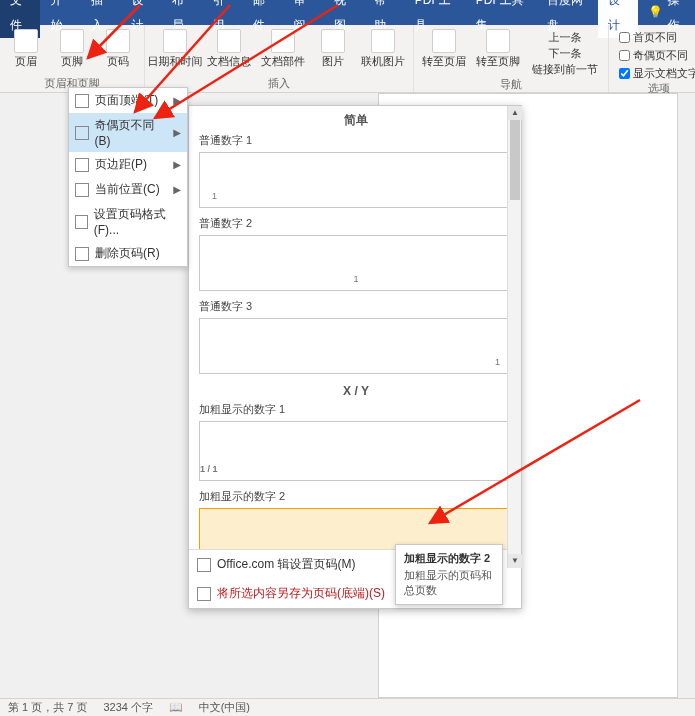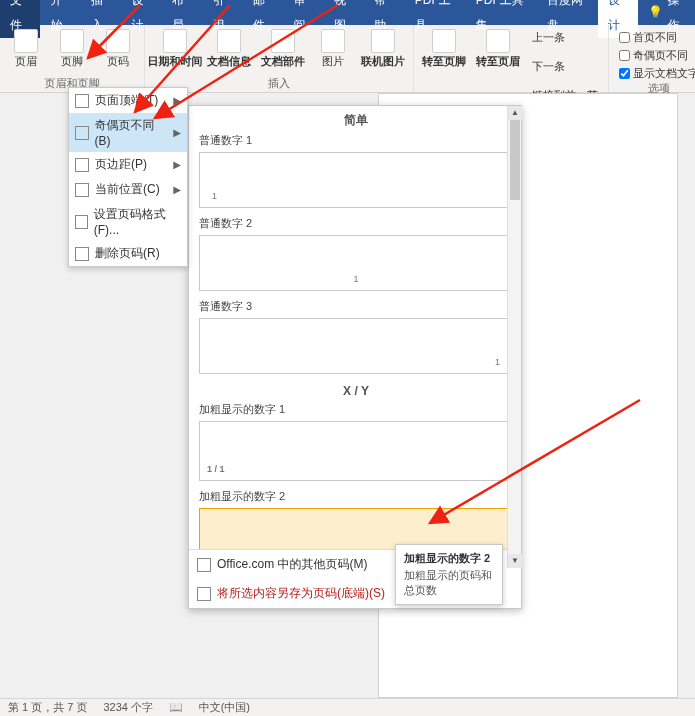--- a/index.html
+++ b/index.html
@@ -11,22 +11,22 @@
   .tab.active { background: #fff; color: #2b579a; }
   .tab.tell { margin-left: auto; display: flex; align-items: center; gap: 4px; }
 
   .ribbon { height: 68px; background: #f3f2f1; border-bottom: 1px solid #d4d4d4; display: flex; align-items: stretch; }
   .group { display: flex; flex-direction: column; align-items: center; padding: 2px 4px 0; border-right: 1px solid #e1e1e1; }
   .group-row { display: flex; gap: 2px; flex: 1; }
   .group-label { font-size: 11px; color: #666; padding-bottom: 2px; line-height: 14px; }
   .rbtn { display: flex; flex-direction: column; align-items: center; justify-content: flex-start; width: 44px; padding-top: 2px; cursor: pointer; }
   .rbtn .ic { width: 24px; height: 24px; border: 1px solid #cfcfcf; border-radius: 2px; background: #fff; }
   .rbtn .lbl { font-size: 11px; color: #333; margin-top: 2px; line-height: 12px; text-align: center; white-space: nowrap; }
-  .rbtn.small { width: 52px; font-weight: bold; }
-  .linklist { display: flex; flex-direction: column; gap: 13px; padding: 2px 6px 0; font-size: 11px; color: #333; }
+  .rbtn.small { width: 52px; }
+  .linklist { display: flex; flex-direction: column; gap: 0; padding: 2px 6px 0; font-size: 11px; color: #333; align-items: center; }
   .linklist span { white-space: nowrap; line-height: 16px; cursor: pointer; }
   .chklist { display: flex; flex-direction: column; gap: 2px; padding: 2px 6px 0; font-size: 11px; color: #333; }
   .chklist label { display: flex; align-items: center; gap: 3px; white-space: nowrap; line-height: 16px; cursor: pointer; }
   .chklist input { width: 11px; height: 11px; }
 
   .doc-area { position: absolute; top: 93px; left: 0; right: 0; bottom: 18px; background: #f0f0f0; }
   .doc-page { position: absolute; left: 378px; top: 0; width: 300px; bottom: 0; background: #fff; border: 1px solid #d0d0d0; padding: 10px 8px; }
   .doc-line { font-size: 11px; color: #444; line-height: 18px; white-space: nowrap; }
 
   .pn-menu { position: absolute; left: 68px; top: 87px; width: 120px; background: #fff; border: 1px solid #c8c8c8; box-shadow: 0 2px 6px rgba(0,0,0,.2); z-index: 30; }
@@ -123,25 +123,25 @@
           <div class="ic"></div>
           <div class="lbl">联机图片</div>
         </div>
     </div>
     <div class="group-label">插入</div>
   </div>
   <div class="group">
     <div class="group-row">
       <div class="rbtn small">
           <div class="ic"></div>
+          <div class="lbl">转至页眉</div>
+        </div>
+      <div class="rbtn small">
+          <div class="ic"></div>
           <div class="lbl">转至页脚</div>
-        </div>
-      <div class="rbtn small">
-          <div class="ic"></div>
-          <div class="lbl">转至页眉</div>
         </div>
       <div class="linklist">
         <span>上一条</span>
         <span>下一条</span>
         <span>链接到前一节</span>
       </div>
     </div>
     <div class="group-label">导航</div>
   </div>
   <div class="group">
@@ -249,34 +249,34 @@
     <div class="g-prev">
         <span class="pg" style="left:50%;transform:translateX(-50%)">1</span>
       </div>
     <div class="g-label">普通数字 3</div>
     <div class="g-prev">
         <span class="pg" style="right:12px">1</span>
       </div>
     <div class="g-sect">X / Y</div>
     <div class="g-label">加粗显示的数字 1</div>
     <div class="g-prev tall">
-        <span class="pg" style="left:7px;font-weight:bold">1 / 1</span>
+        <span class="pg" style="left:0;font-weight:bold">1 / 1</span>
       </div>
     <div class="g-label">加粗显示的数字 2</div>
     <div class="g-prev tall hover"></div>
   </div>
   <div class="g-scrollbar">
     <div class="g-arrow" style="top:0">▲</div>
     <div class="g-thumb" style="top:14px;height:80px"></div>
     <div class="g-arrow" style="bottom:0">▼</div>
   </div>
   <div class="g-footer">
     <div class="g-link">
         <span class="ic"></span>
-        <span>Office.com 中的其他页码(M)</span>
+        <span>Office.com 辑设置页码(M)</span>
       </div>
     <div class="g-link disabled">
         <span class="ic"></span>
         <span>将所选内容另存为页码(底端)(S)</span>
       </div>
   </div>
 </div>
 
 <div class="tooltip">
   <div class="tt-title">加粗显示的数字 2</div>

